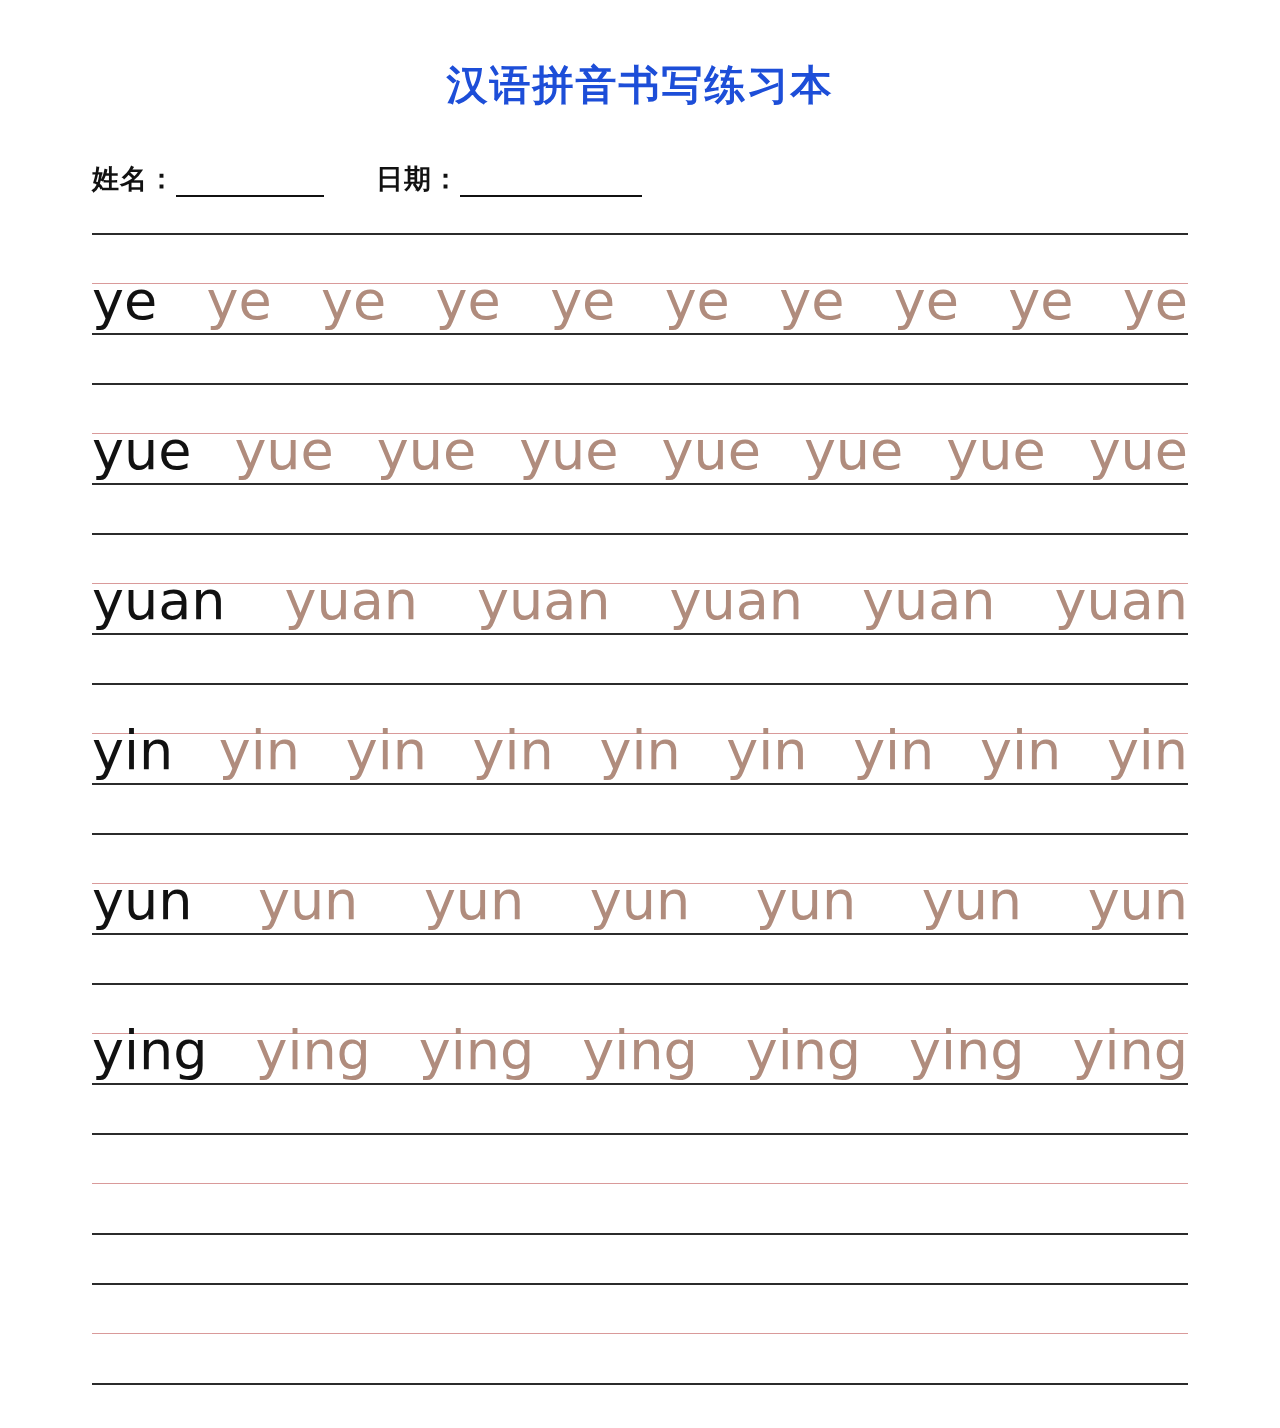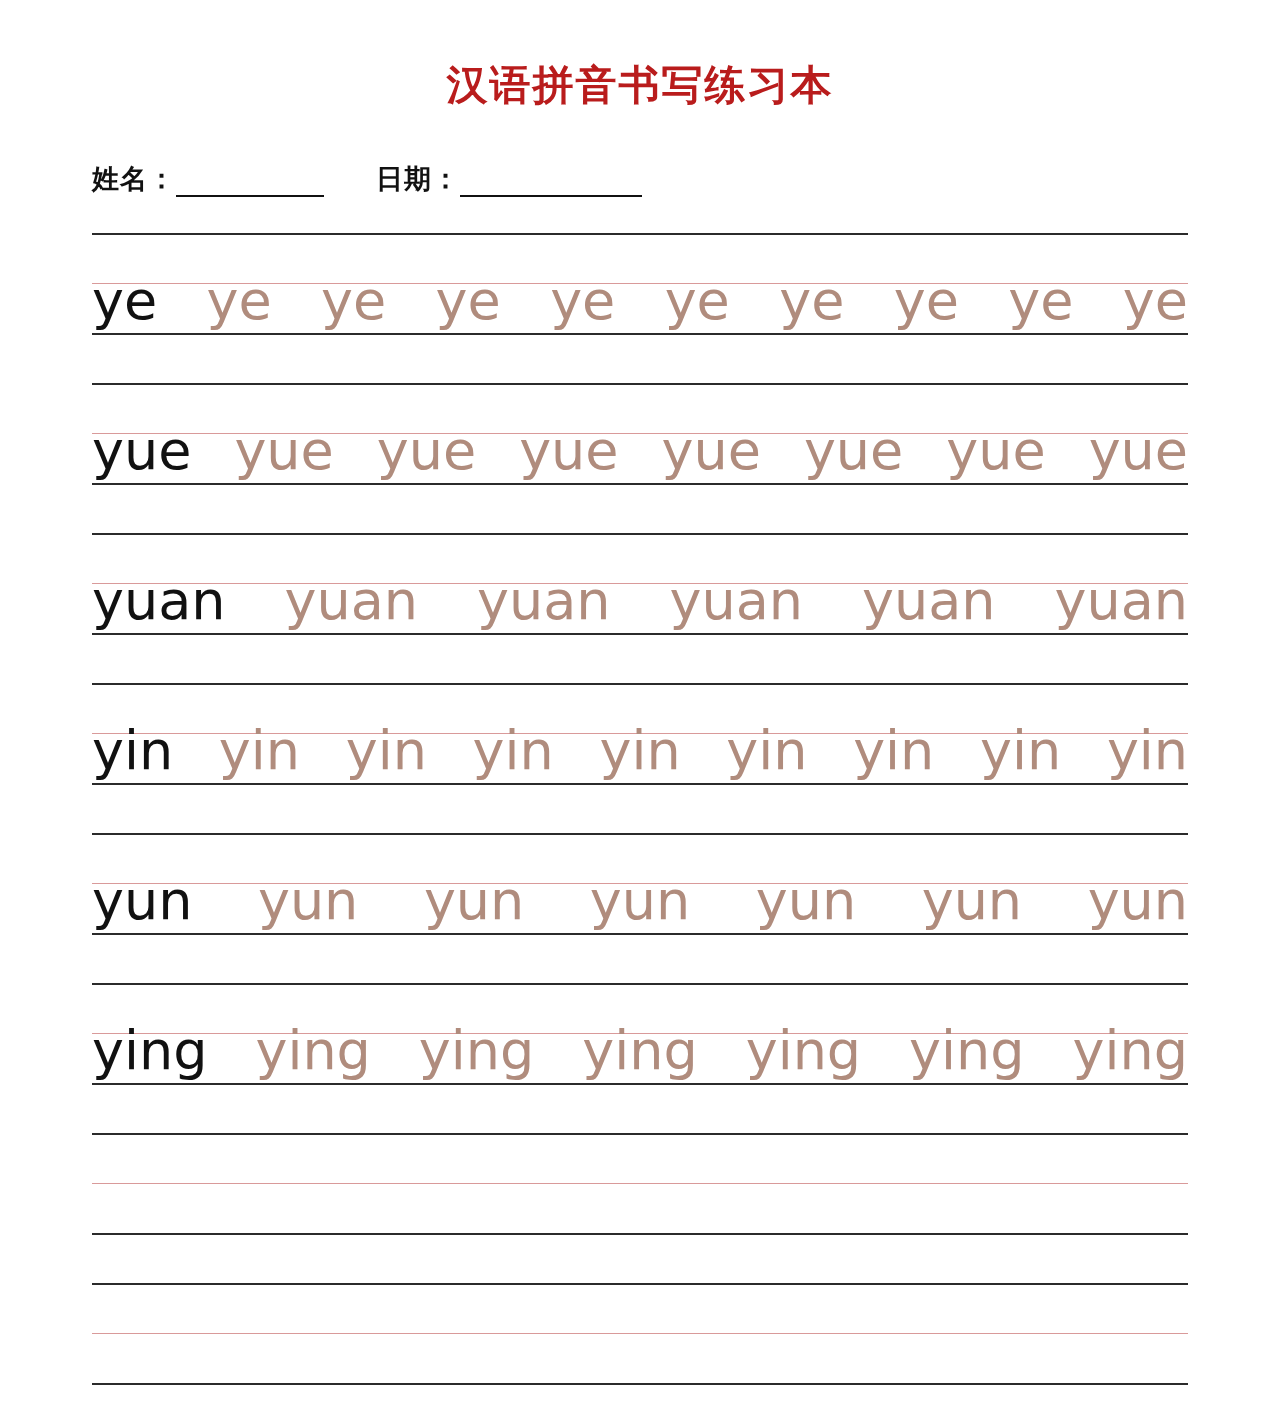--- a/index.html
+++ b/index.html
@@ -19,21 +19,21 @@
     width: 1280px;
     height: 1428px;
     box-sizing: border-box;
   }
   .title {
     text-align: center;
     font-size: 41px;
     font-weight: 600;
     letter-spacing: 2px;
     padding-top: 58px;
-    color: #b91c1c;
+    color: #1d4ed8;
   }
   .meta-row {
     display: flex;
     align-items: flex-end;
     margin: 48px 0 4px 92px;
     font-size: 27px;
     color: #111111;
   }
   .meta-label {
     font-weight: 600;

